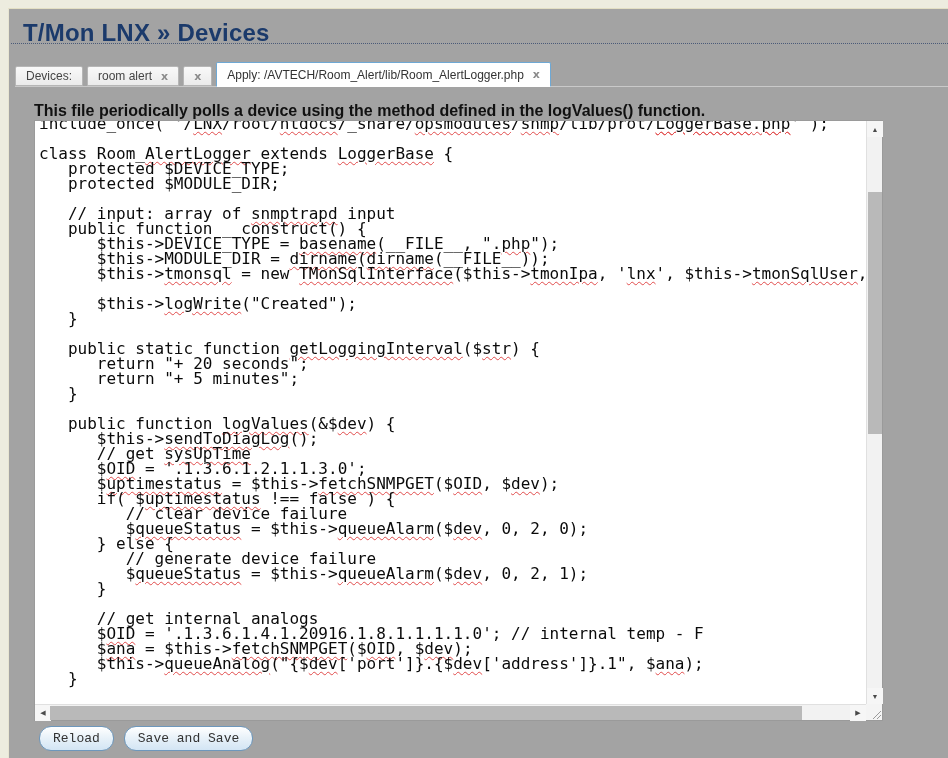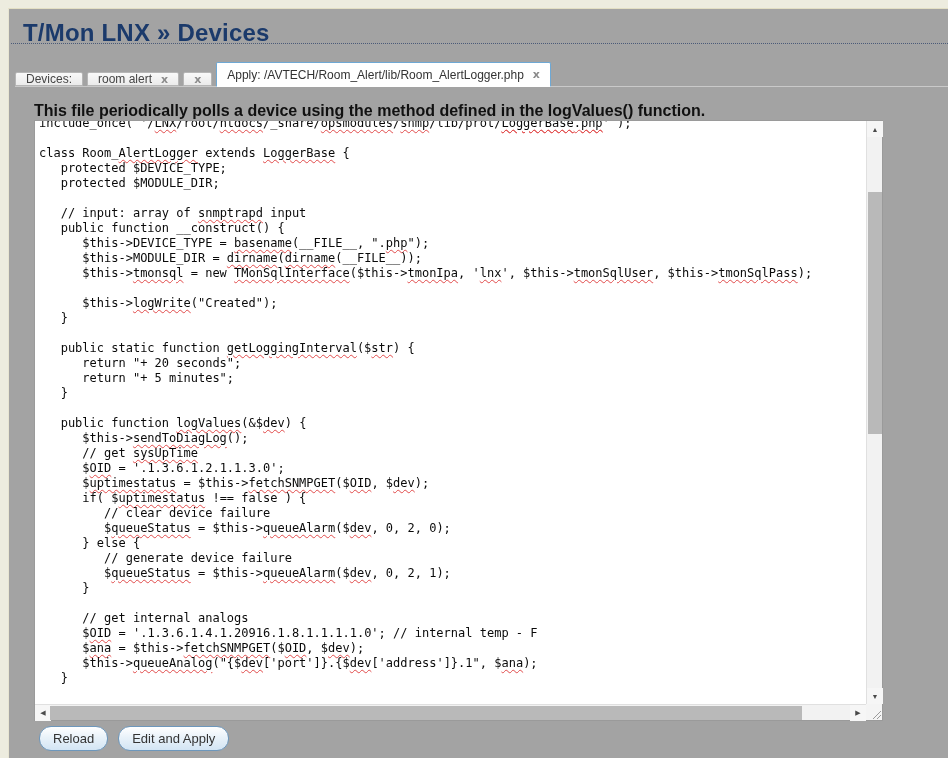--- a/index.html
+++ b/index.html
@@ -25,21 +25,21 @@
     position: absolute; left: 2px; right: 0; top: 34px; height: 0;
     border-bottom: 1px dotted #4a5a78;
   }
   .tabbar {
     position: absolute; left: 6px; right: 0; top: 52px; height: 26px;
     display: flex; align-items: flex-end; gap: 4px;
     border-bottom: 1px solid #c9c9c9;
     padding-bottom: 0;
   }
   .tab {
-    height: 14px; line-height: 20px;
+    height: 20px; line-height: 20px;
     padding: 0 10px;
     background: linear-gradient(180deg, #f9f9f9, #ebebeb);
     border: 1px solid #b6b6b6;
     border-radius: 2px 2px 0 0;
     font-size: 12px; color: #454545;
     display: flex; align-items: center; gap: 9px;
     white-space: nowrap;
     cursor: pointer;
   }
   .tab.active {
@@ -63,21 +63,21 @@
     position: absolute; left: 25px; top: 111px; width: 849px; height: 601px;
     border: 1px solid #9a9a9a; background: #ffffff;
   }
   .code-view {
     position: absolute; left: 0; top: 0; right: 16px; bottom: 16px;
     overflow: hidden; padding-left: 4px;
   }
   .code-content {
     margin-top: -5px;
     font-family: "DejaVu Sans Mono", "Liberation Mono", monospace;
-    font-size: 12px; line-height: 15px; color: #0a0a0a;
+    font-size: 16px; line-height: 15px; color: #0a0a0a;
     white-space: pre;
   }
   .code-line { min-height: 15px; }
   .sp {
     text-decoration-line: underline;
     text-decoration-style: wavy;
     text-decoration-color: #e14b4b;
     text-decoration-thickness: 1px;
     text-underline-offset: 2px;
   }
@@ -111,21 +111,21 @@
     position: absolute; right: 0; bottom: 0; width: 16px; height: 16px;
     background: #f4f4f4;
     display: flex; align-items: flex-end; justify-content: flex-end;
     cursor: nwse-resize;
   }
   .button-row {
     position: absolute; left: 30px; top: 717px;
     display: flex; gap: 10px;
   }
   .btn {
-    font-family: Liberation Sans, sans-serif;
+    font-family: Liberation Mono, monospace;
     font-size: 13px; color: #333333;
     padding: 4px 13px;
     border: 1px solid #6d97bc; border-radius: 12px;
     background: linear-gradient(180deg, #ffffff 0%, #e9f2f9 45%, #d3e5f4 100%);
     cursor: pointer;
     text-align: center;
   }
 </style>
 </head>
 <body>
@@ -173,16 +173,16 @@
 
     <div class="corner">
       <svg width="12" height="12">
         <path d="M3 11 L11 3 M7 11 L11 7" stroke="#9a9a9a" stroke-width="1" fill="none"></path>
       </svg>
     </div>
   </div>
 
   <div class="button-row">
     <button class="btn">Reload</button>
-    <button class="btn">Edit and Apply</button>
+    <button class="btn">Save and Save</button>
   </div>
 
 </div>
 
 </body></html>

